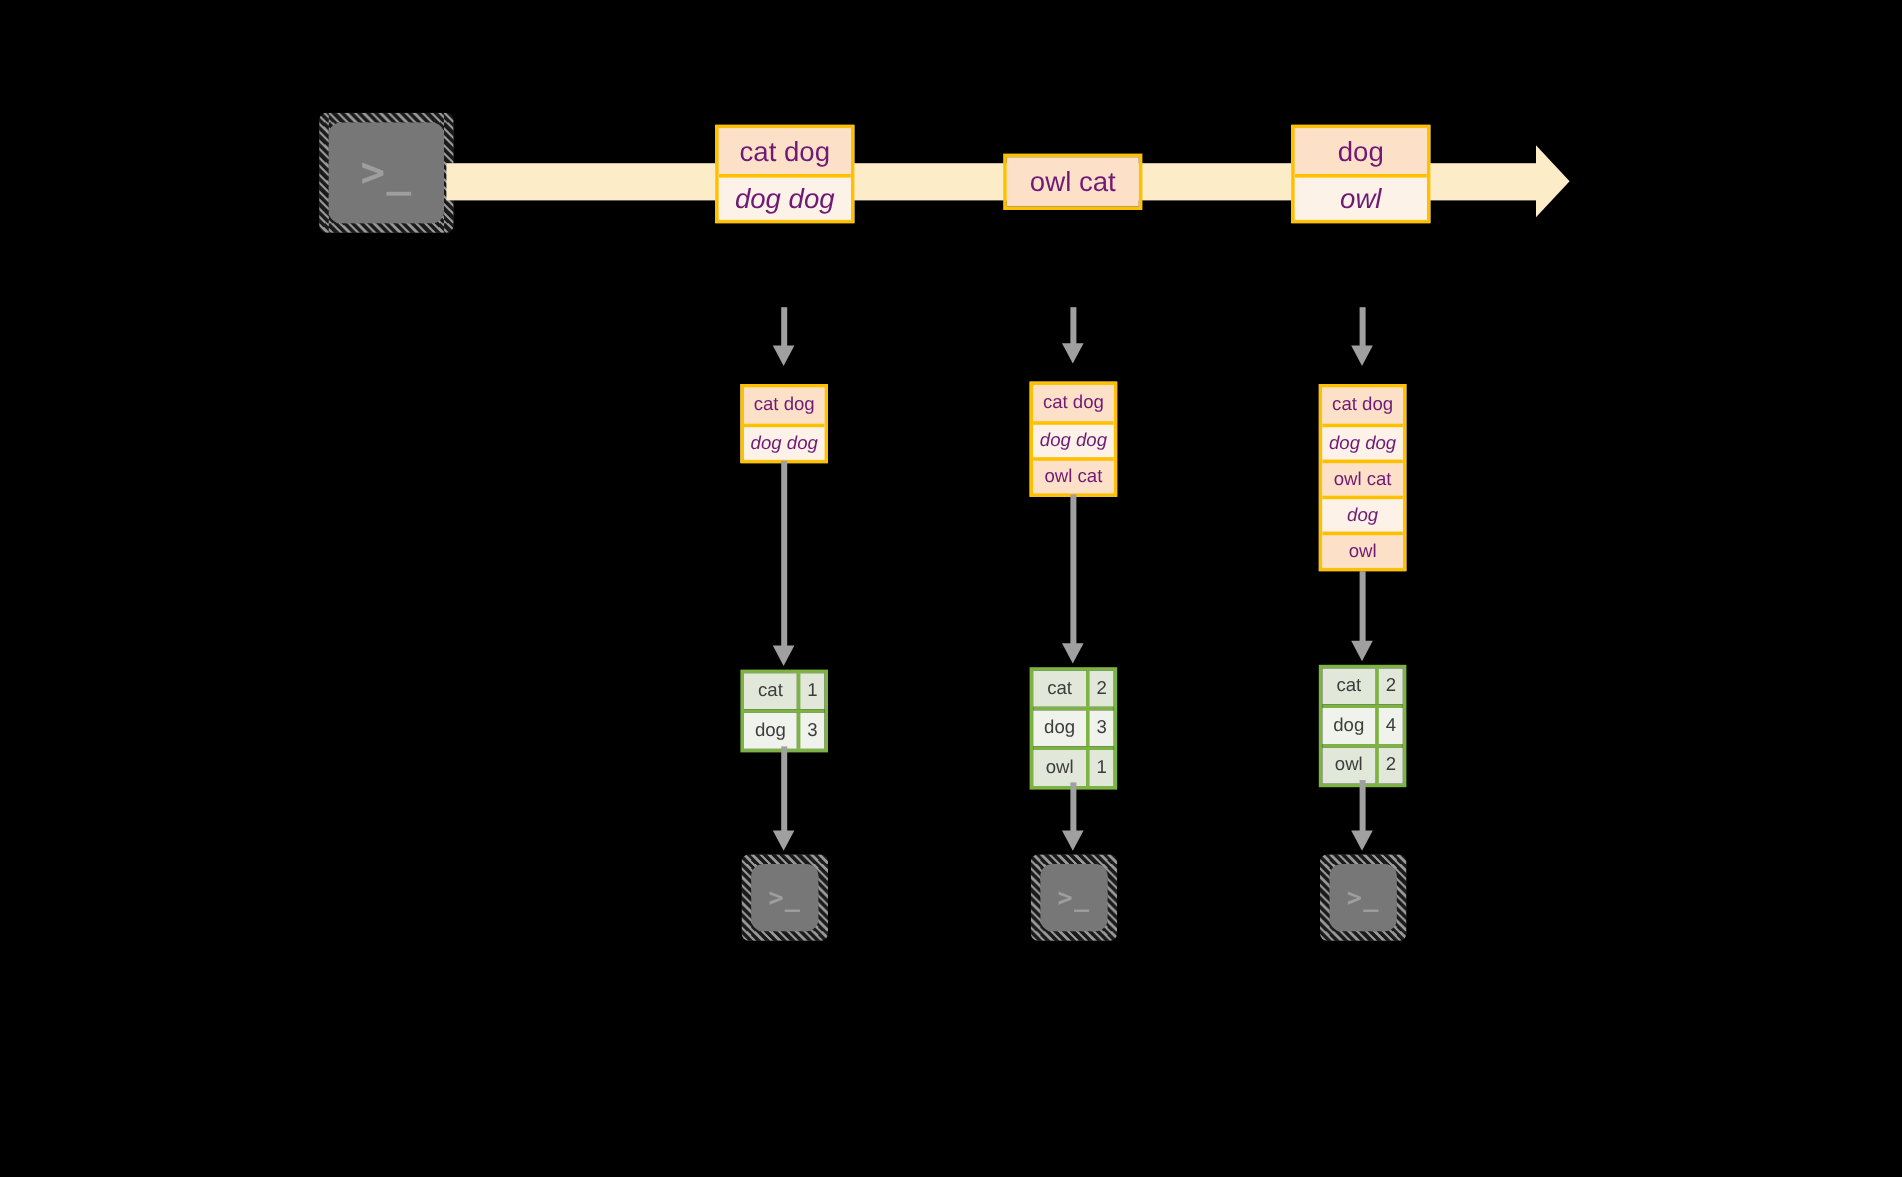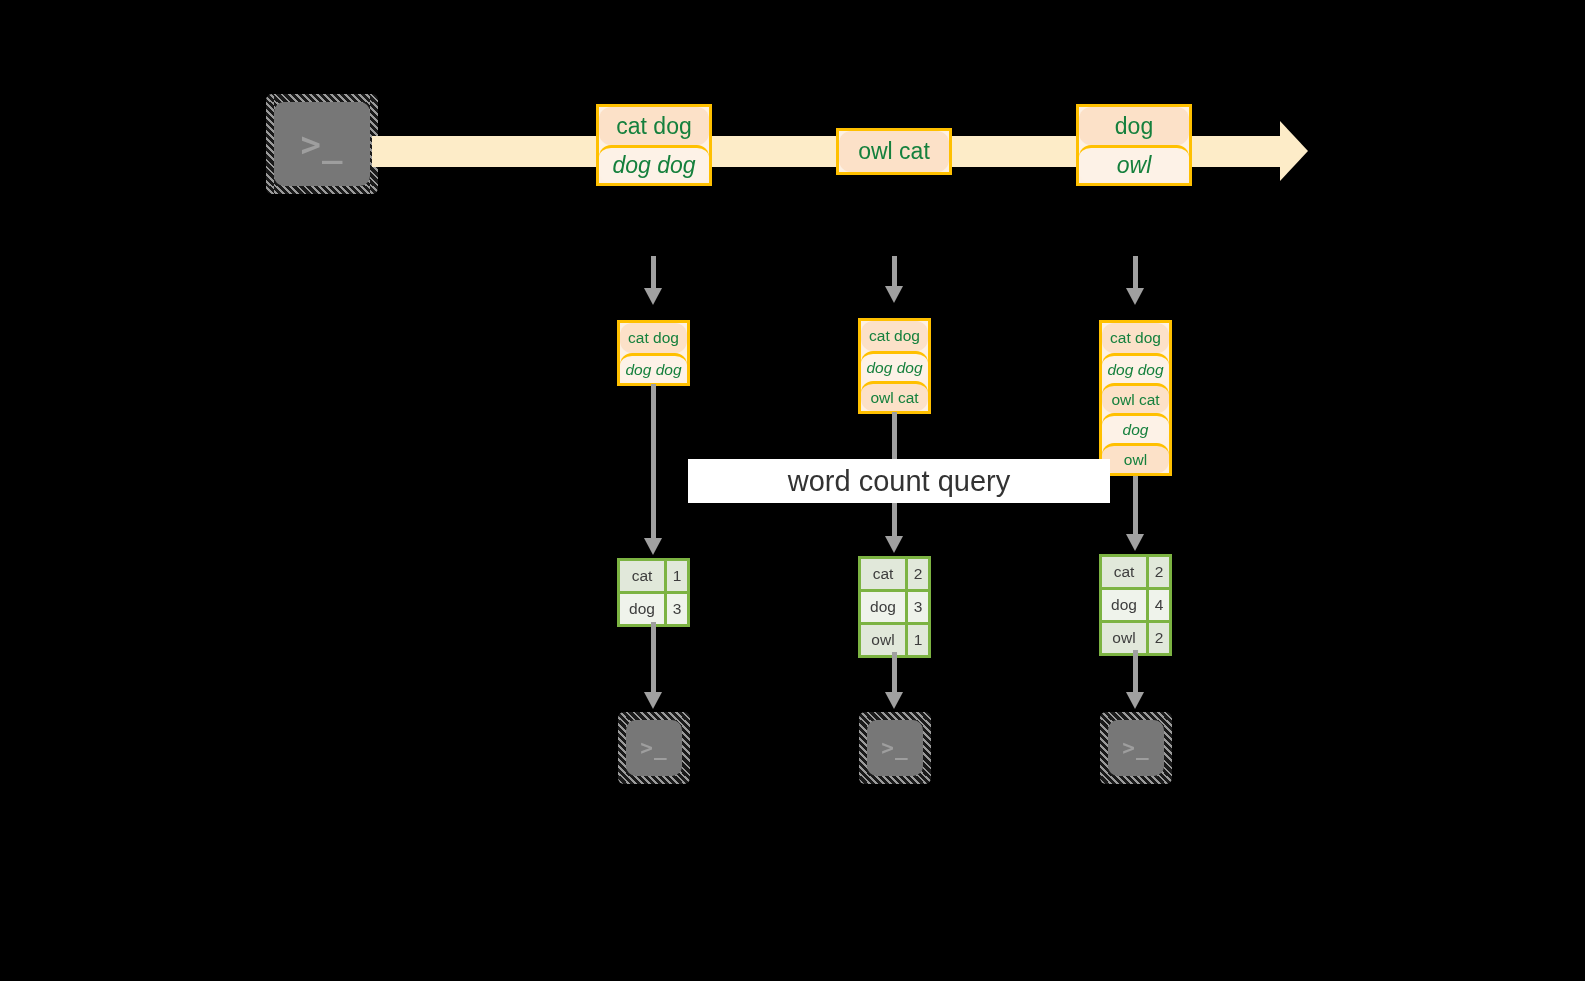--- a/index.html
+++ b/index.html
@@ -65,23 +65,22 @@
     position: absolute;
     box-sizing: border-box;
     border: 3px solid #FFC000;
     background: #FDF1E4;
   }
   .rec-cell {
     box-sizing: border-box;
     display: flex;
     align-items: center;
     justify-content: center;
-    color: #15803d;
+    color: #701a75;
     white-space: nowrap;
-    border-radius: 12px;
   }
   .rec-cell.dark  { background: #FCE1C8; }
   .rec-cell.light { background: #FDF2E7; font-style: italic; }
   .rec-cell + .rec-cell { border-top: 3px solid #FFC000; }
 
   
   .rec-big .rec-cell { height: 38px; font-size: 23px; }
   .rec-big.single .rec-cell { height: 41px; }
 
   
@@ -272,15 +271,14 @@
 
   <div class="conn" style="left:1133px; top:650px; height:46px;"></div>
   <div class="arrowhead" style="left:1126px; top:692px;"></div>
 
   <div class="term" style="left:1100px; top:712px; width:72px; height:72px;">
     <div class="term-inner">
       <span class="term-glyph" style="font-size:21px;">&gt;_</span>
     </div>
   </div>
 
-  <div class="query-label" style="left:688px; top:459px; width:422px; height:44px;">word count query</div>
 
 </div>
 
 </body></html>

